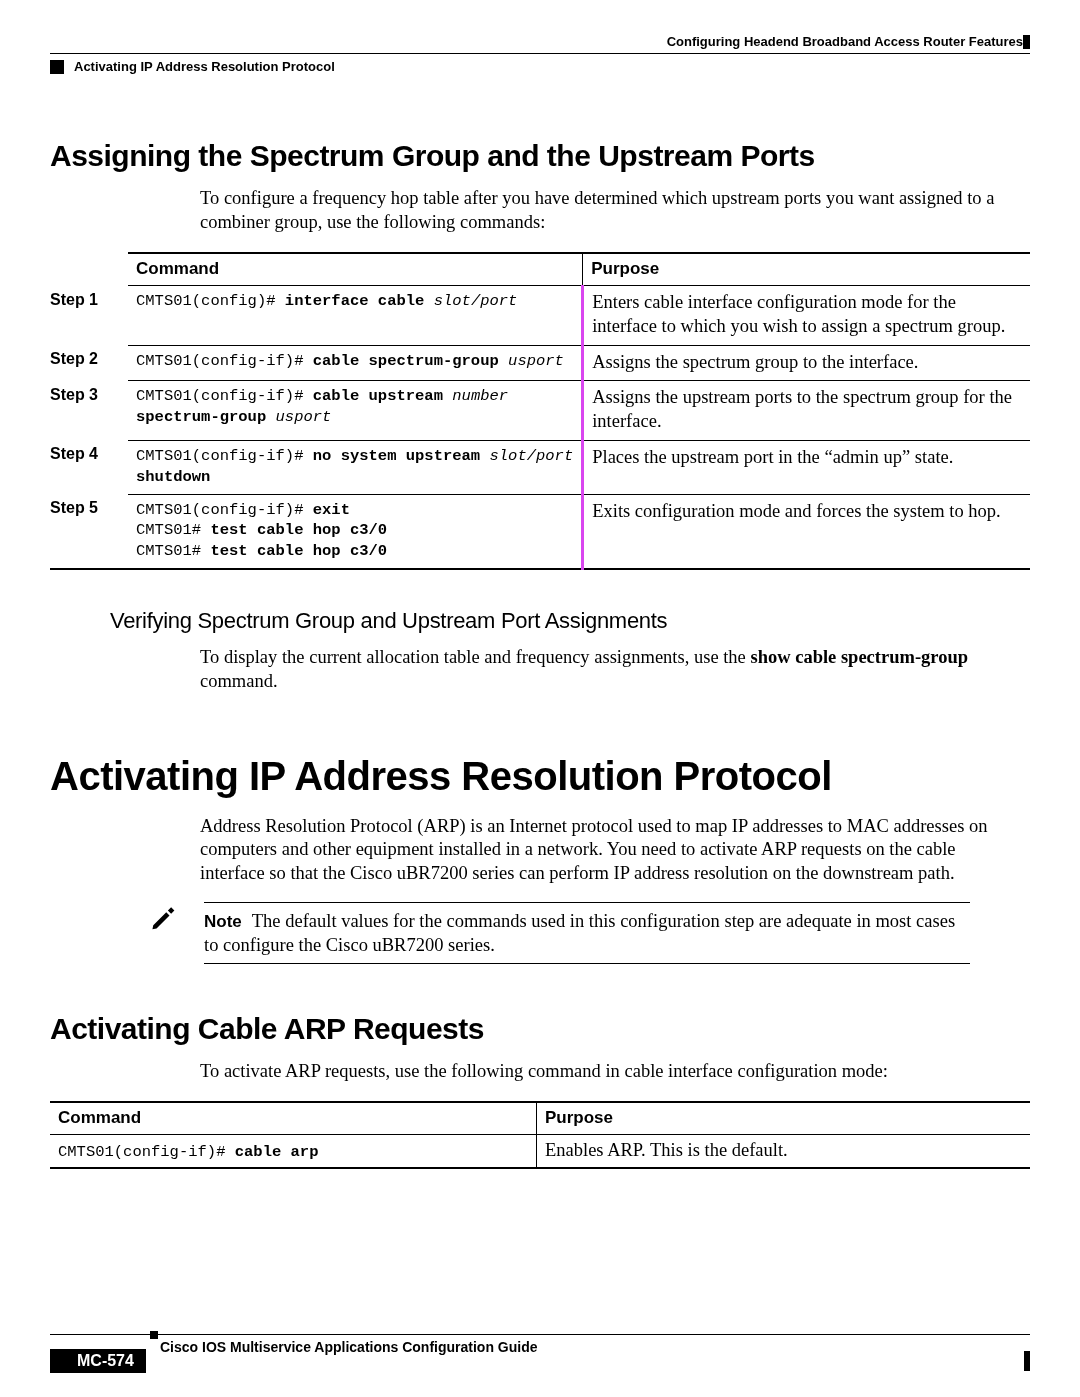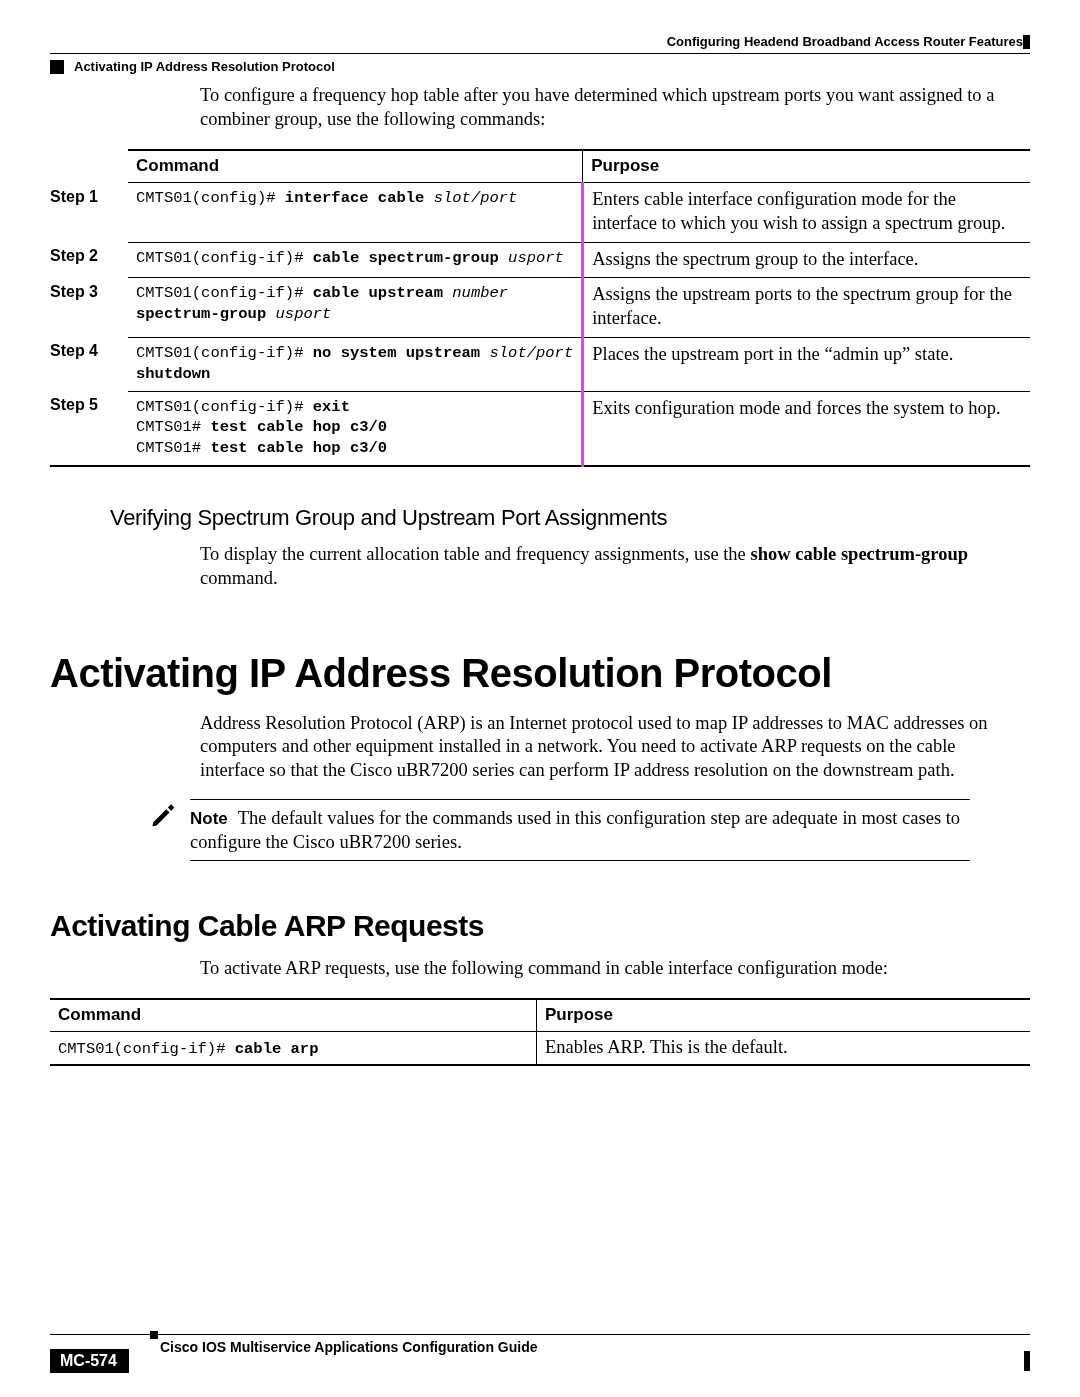--- a/index.html
+++ b/index.html
@@ -158,21 +158,21 @@
   }
   table.steps tbody td.purpose-col {
     font-size: 18.5px;
     line-height: 1.28;
   }
 
   
   .note-block {
     display: flex;
     align-items: flex-start;
-    gap: 14px;
+    gap: 28px;
     margin: 16px 60px 0 100px;
     max-width: 870px;
   }
   .note-block .pen-icon {
     width: 26px;
     flex: 0 0 26px;
     padding-top: 2px;
   }
   .note-block .pen-icon svg {
     width: 26px;
@@ -268,21 +268,21 @@
   }
   .footer .page-pill {
     position:absolute;
     left:0;
     bottom:-4px;
     background:#000;
     color:#fff;
     font-family: Arial, Helvetica, sans-serif;
     font-weight: bold;
     font-size: 16px;
-    padding: 3px 12px 3px 10px;
+    padding: 3px 12px 3px 27px;
   }
   .footer .bar-end {
     width: 6px;
     height: 20px;
     background:#000;
     margin-bottom: -2px;
   }
 
   b.cmd-bold { font-weight: bold; }
 </style>
@@ -296,20 +296,21 @@
       <span>Configuring Headend Broadband Access Router Features</span>
       <span class="rule-end"></span>
     </div>
     <div class="rule"></div>
     <div class="left">
       <span class="square"></span>
       <span>Activating IP Address Resolution Protocol</span>
     </div>
   </div>
 
+  <h2 class="section">Assigning the Spectrum Group and the Upstream Ports</h2>
   <p class="body">To configure a frequency hop table after you have determined which upstream ports you want assigned to a combiner group, use the following commands:</p>
 
   <table class="steps">
     <thead>
       <tr>
         <th class="step-col"></th>
         <th class="cmd-col">Command</th>
         <th class="purpose-col">Purpose</th>
       </tr>
     </thead>

